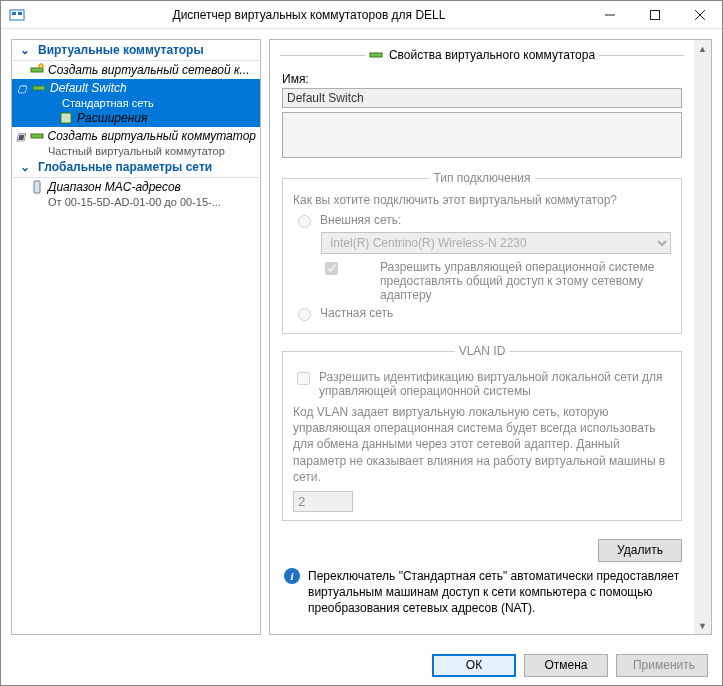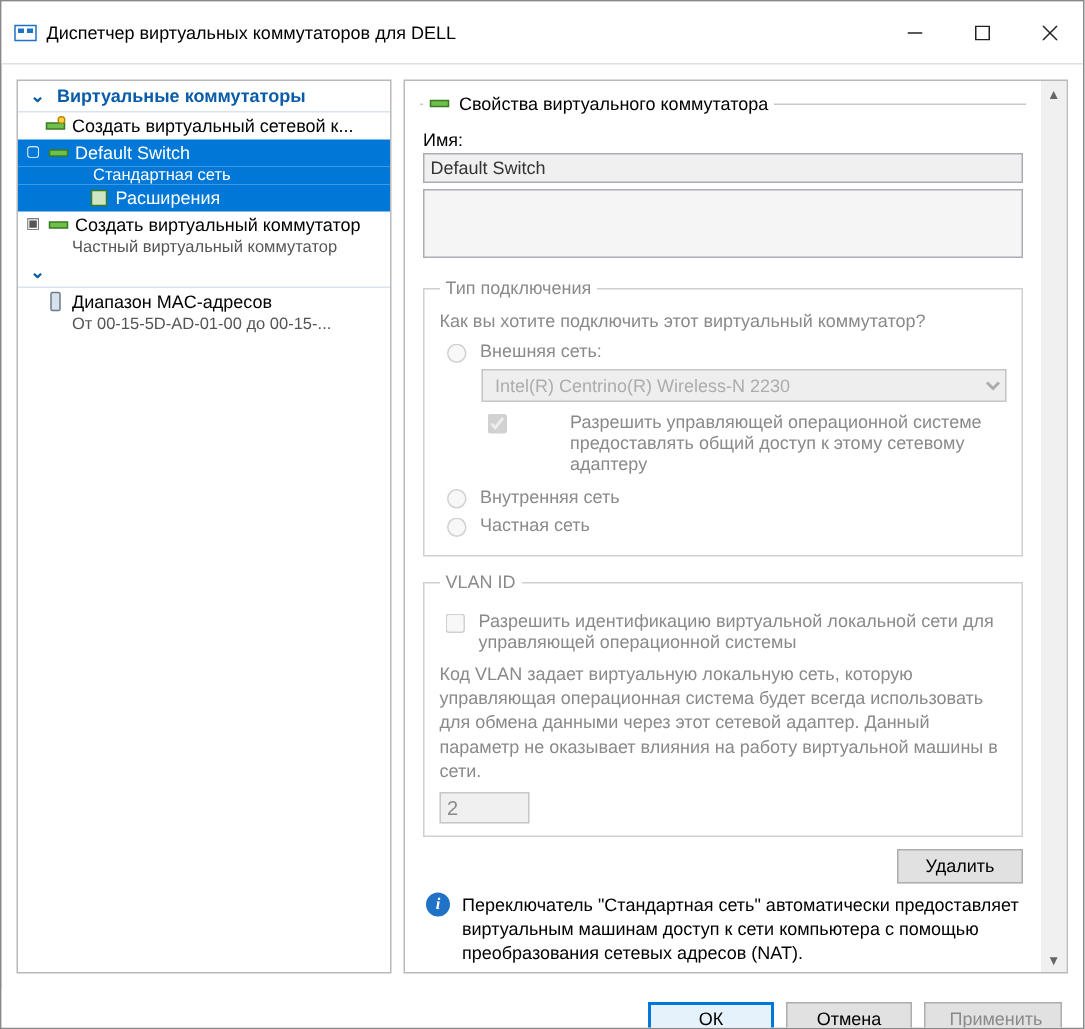--- a/index.html
+++ b/index.html
@@ -8,26 +8,27 @@
     font-family: "Segoe UI", Tahoma, sans-serif;
     font-size: 12px;
     background: #fff;
     color: #000;
     width: 723px;
     height: 686px;
     overflow: hidden;
     border: 1px solid #888;
   }
   .titlebar {
-    height: 42px;
+    height: 28px;
     display: flex;
     align-items: center;
     padding: 0 0 0 8px;
     background: #fff;
     border-bottom: 1px solid #e0e0e0;
+    text-align: center;
   }
   .titlebar .title-text { flex: 1; font-size: 12px; }
   .titlebar .win-btn { width: 45px; height: 30px; display:flex;align-items:center;justify-content:center; }
   .titlebar .win-btn svg { stroke:#222; }
   .app-icon { width:16px; height:16px; margin-right:6px; display:flex;align-items:center;justify-content:center;}
   .content {
     display: flex;
     height: 616px;
     padding: 10px;
     gap: 8px;
@@ -56,55 +57,55 @@
     overflow:hidden;
   }
   .section-header {
     font-weight: bold;
     color: #0a5ca8;
     padding: 3px 6px;
     display:flex; align-items:center; gap:6px;
     border-bottom: 1px solid #d7e3ef;
   }
   .tree-item {
-    display:flex; align-items:flex-start; padding: 2px 4px 2px 18px; gap:4px;
-    white-space:nowrap; overflow:hidden; text-overflow:ellipsis;
+    display:flex; align-items:center; padding: 2px 4px 2px 18px; gap:4px;
+    white-space:nowrap; overflow:hidden; text-overflow:ellipsis;font-style:italic;
   }
   .tree-item.child { padding-left: 50px; }
   .tree-item.selected-group { background: #0178d7; color:#fff; padding-left:4px;}
   .tree-item.selected-group .expander { color:#fff; }
   .tree-item .expander { width:12px; text-align:center; font-size:10px; color:#555;}
   .tree-sub { font-size:11px; color:#555; padding-left:50px; white-space:nowrap; overflow:hidden; text-overflow:ellipsis;}
   .tree-sub.selected { background:#0178d7; color:#fff; }
-  .tree-item.selected-row { background:#0178d7; color:#ffffff;padding-left:47px; }
+  .tree-item.selected-row { background:#0178d7; color:#000000;padding-left:47px; }
   .sw-icon { width:14px;display:inline-flex;align-items:center;justify-content:center;}
   fieldset.props {
     border:1px solid #c8c8c8; padding:6px 10px 10px 10px; margin:0 0 10px 0;
   }
-  fieldset.props legend { padding:0 4px; display:flex;align-items:center;gap:6px;}
+  fieldset.props legend { padding:0 4px; display:flex;align-items:center;gap:6px;text-align:center;}
   .form-row { margin:4px 0; }
   .form-row label { display:block; margin-bottom:2px; }
   input[type=text].full, textarea.full, select.full {
     width:100%; font-family:inherit; font-size:12px; padding:2px 4px;
     border:1px solid #abadb3; background:#fff;
   }
   input[type=text].full[readonly]{ background:#f0f0f0; color:#333;}
   textarea.full { height:46px; resize:none; background:#f5f5f5;}
   fieldset.inner {
     border:1px solid #d0d0d0; padding:8px 10px; margin:10px 0 0 0;
   }
   fieldset.inner legend { color:#8a8a8a; padding:0 4px;}
   .disabled, .disabled * { color:#8a8a8a !important; }
   .radio-row, .check-row { display:flex; align-items:flex-start; gap:6px; margin:4px 0;}
   .radio-row input, .check-row input { margin-top:2px;}
   select.full { background:#e8e8e8; color:#6a6a6a; height:22px;}
   .indented { margin-left:28px; }
   .vlan-desc { color:#8a8a8a; margin:6px 0 6px 0; font-size:12px; line-height:1.35;}
   .vlan-input { width:60px; padding:2px 4px; border:1px solid #c8c8c8; background:#f0f0f0; color:#8a8a8a;}
-  .delete-row { text-align:right; margin-top:8px;}
+  .delete-row { text-align:right; margin-top:18px;}
   .btn {
     min-width:84px; height:23px; border:1px solid #adadad; background:#e1e1e1;
     font-family:inherit; font-size:12px; padding:0 12px;
   }
   .btn.default { border:2px solid #0178d7; background:#e5f1fb;}
   .btn.disabled { color:#9a9a9a;padding-left:16px; }
   .info-row { display:flex; gap:8px; padding:6px 2px 2px 2px;}
   .info-icon { width:16px;height:16px;border-radius:50%;background:#1f72c5;color:#fff;display:flex;align-items:center;justify-content:center;font-weight:bold;font-size:11px;flex-shrink:0;font-style:italic;font-family:Georgia,serif;}
   .button-bar {
     height:40px; display:flex; align-items:center; justify-content:flex-end; gap:8px;
@@ -182,20 +183,21 @@
         <svg class="net-icon" viewBox="0 0 14 14">
             <rect x="1" y="5" width="12" height="4" fill="#6fbf4b" stroke="#3a7a23"></rect>
           </svg>
       </span>
       <span>Создать виртуальный коммутатор</span>
     </div>
     <div class="tree-sub" style="padding-left:36px">Частный виртуальный коммутатор</div>
 
     <div class="section-header">
       <span class="sw-icon">⌄</span>
+      <span>Глобальные параметры сети</span>
     </div>
     <div class="tree-item">
       <span class="sw-icon">
         <svg class="net-icon" viewBox="0 0 14 14">
             <rect x="4" y="1" width="6" height="12" rx="1" fill="#d8e2ec" stroke="#6b7d8c"></rect>
           </svg>
       </span>
       <span>Диапазон MAC-адресов</span>
     </div>
     <div class="tree-sub" style="padding-left:36px">От 00-15-5D-AD-01-00 до 00-15-...</div>
@@ -230,24 +232,20 @@
           </div>
           <div class="indented">
             <select class="full" disabled="">
               <option>Intel(R) Centrino(R) Wireless-N 2230</option>
             </select>
             <div class="check-row" style="margin-top:6px;gap:39px;">
               <input type="checkbox" disabled="" checked="" style="">
               <span>Разрешить управляющей операционной системе предоставлять общий доступ к этому сетевому адаптеру</span>
             </div>
           </div>
-          <div class="radio-row" style="margin-top:8px;">
-            <input type="radio" disabled="" style="">
-            <span>Внутренняя сеть</span>
-          </div>
           <div class="radio-row">
             <input type="radio" disabled="" style="">
             <span>Частная сеть</span>
           </div>
         </fieldset>
 
         <fieldset class="inner disabled">
           <legend>VLAN ID</legend>
           <div class="check-row">
             <input type="checkbox" disabled="" style="">

